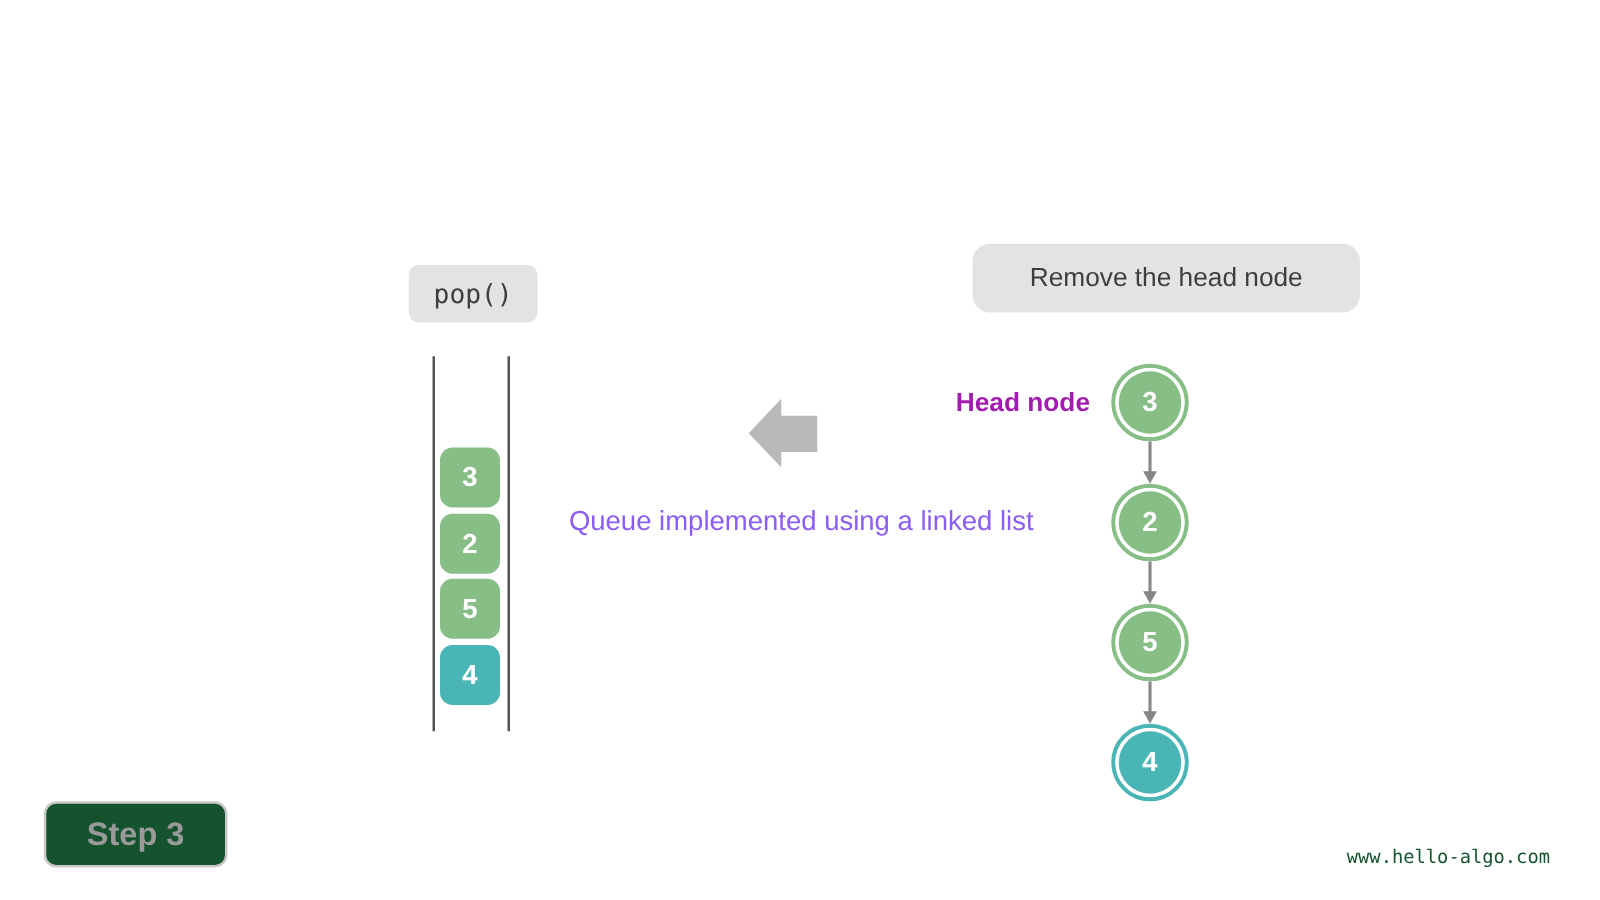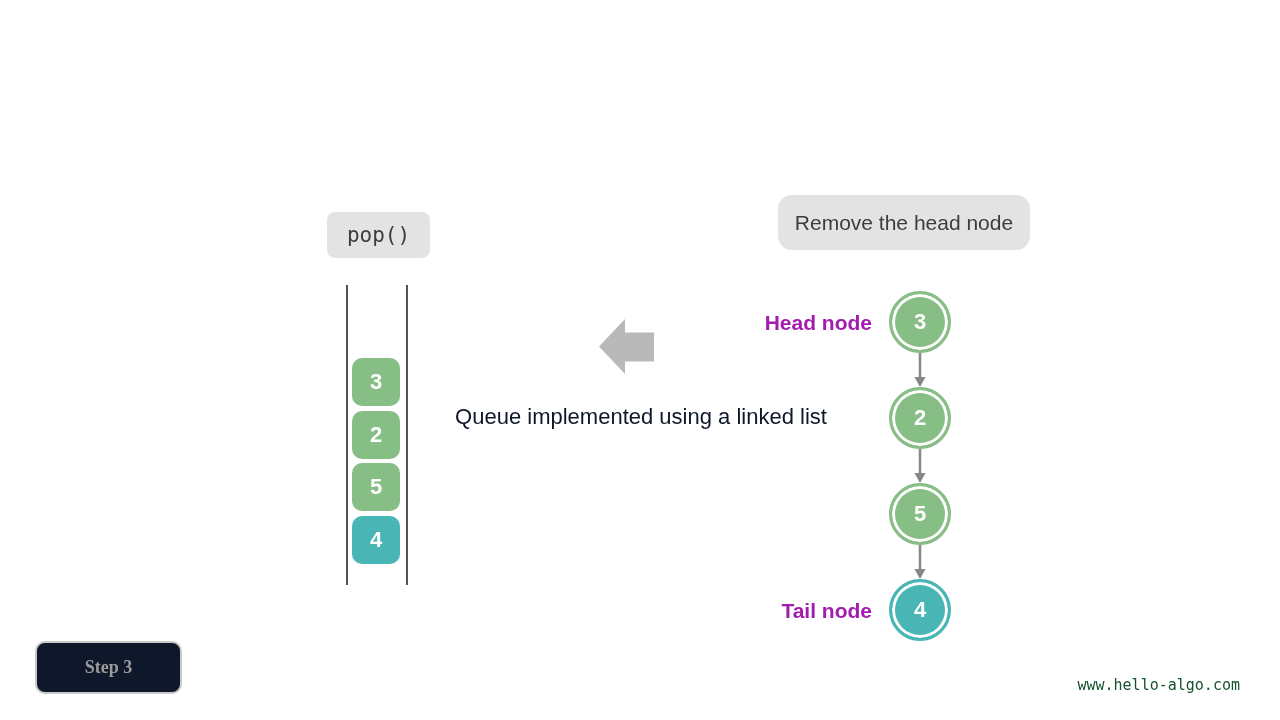--- a/index.html
+++ b/index.html
@@ -20,21 +20,21 @@
     justify-content: center;
   }
   #pop-label {
     left: 327px; top: 212px; width: 103px; height: 46px;
     border-radius: 8px;
     font-family: "DejaVu Sans Mono", monospace;
     font-size: 21px;
     text-align: right;
   }
   #remove-label {
-    left: 778px; top: 195px; width: 252px; height: 55px;
+    left: 778px; top: 195px; width: 310px; height: 55px;
     border-radius: 14px;
     font-size: 21px;
   }
   .rail {
     position: absolute;
     top: 285px;
     width: 1.5px;
     height: 300px;
     background: #555555;
   }
@@ -56,21 +56,21 @@
   .block-arrow {
     position: absolute;
     left: 598px; top: 318px;
     width: 56px; height: 57px;
   }
   #caption {
     position: absolute;
     left: 430px; top: 404px; width: 422px;
     text-align: center;
     font-size: 22px;
-    color: #0f172a;
+    color: #8b5cf6;
   }
   .side-label {
     position: absolute;
     left: 690px; width: 182px;
     text-align: right;
     font-size: 21px;
     font-weight: bold;
     color: #a21caf;
     line-height: 26px;
   }
@@ -95,24 +95,24 @@
     position: absolute;
     left: 913px;
     width: 14px; height: 34px;
   }
   #step-box {
     position: absolute;
     left: 35px; top: 641px;
     width: 143px; height: 49px;
     border: 2px solid #c9c9c9;
     border-radius: 10px;
-    background: #0f172a;
+    background: #14532d;
     color: #9a9a9a;
-    font-family: Liberation Serif, serif;
-    font-size: 18px;
+    font-family: Liberation Sans, sans-serif;
+    font-size: 26px;
     font-weight: bold;
     display: flex;
     align-items: center;
     justify-content: center;
   }
   #watermark {
     position: absolute;
     right: 40px; top: 676px;
     font-family: "DejaVu Sans Mono", monospace;
     font-size: 15px;
@@ -137,21 +137,20 @@
   <div class="stack-box" style="top: 515.5px; --c: #4AB5B5;">4</div>
 
   <svg class="block-arrow" viewBox="0 0 56 57">
     <polygon points="1,28.5 27,1 27,14.5 56,14.5 56,43.5 27,43.5 27,56" fill="#b9b9b9"></polygon>
   </svg>
 
   <div id="caption">Queue implemented using a linked list</div>
 
   <div class="side-label" id="head-label">Head node</div>
 
-  <div class="side-label" id="tail-label">Tail node</div>
 
   <div class="ll-node" style="top: 291px; --c: #86BE86;">3</div>
   <div class="ll-node" style="top: 387px; --c: #86BE86;">2</div>
   <div class="ll-node" style="top: 483px; --c: #86BE86;">5</div>
   <div class="ll-node" style="top: 579px; --c: #4AB5B5;">4</div>
 
   <svg class="node-arrow" style="top:353px" viewBox="0 0 14 34">
     <line x1="7" y1="0" x2="7" y2="25" stroke="#868686" stroke-width="2.5"></line>
     <polygon points="1.5,24 12.5,24 7,34" fill="#868686"></polygon>
   </svg>

